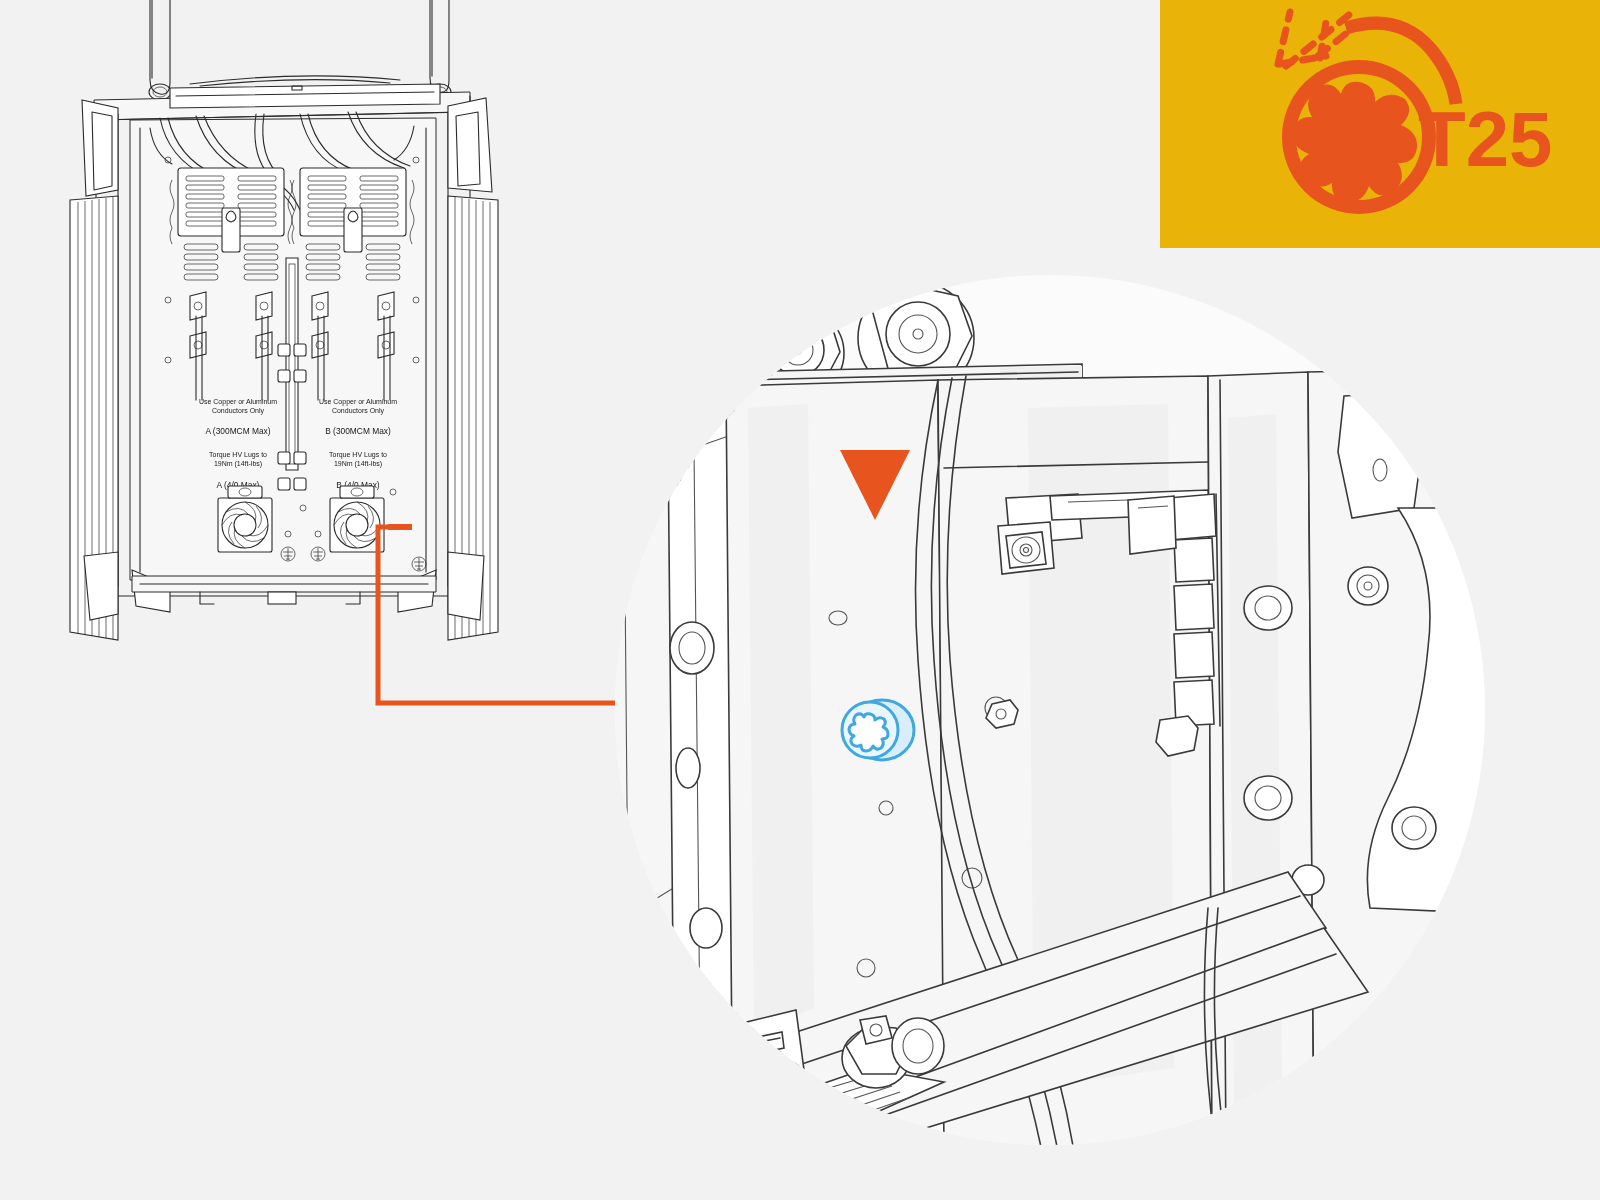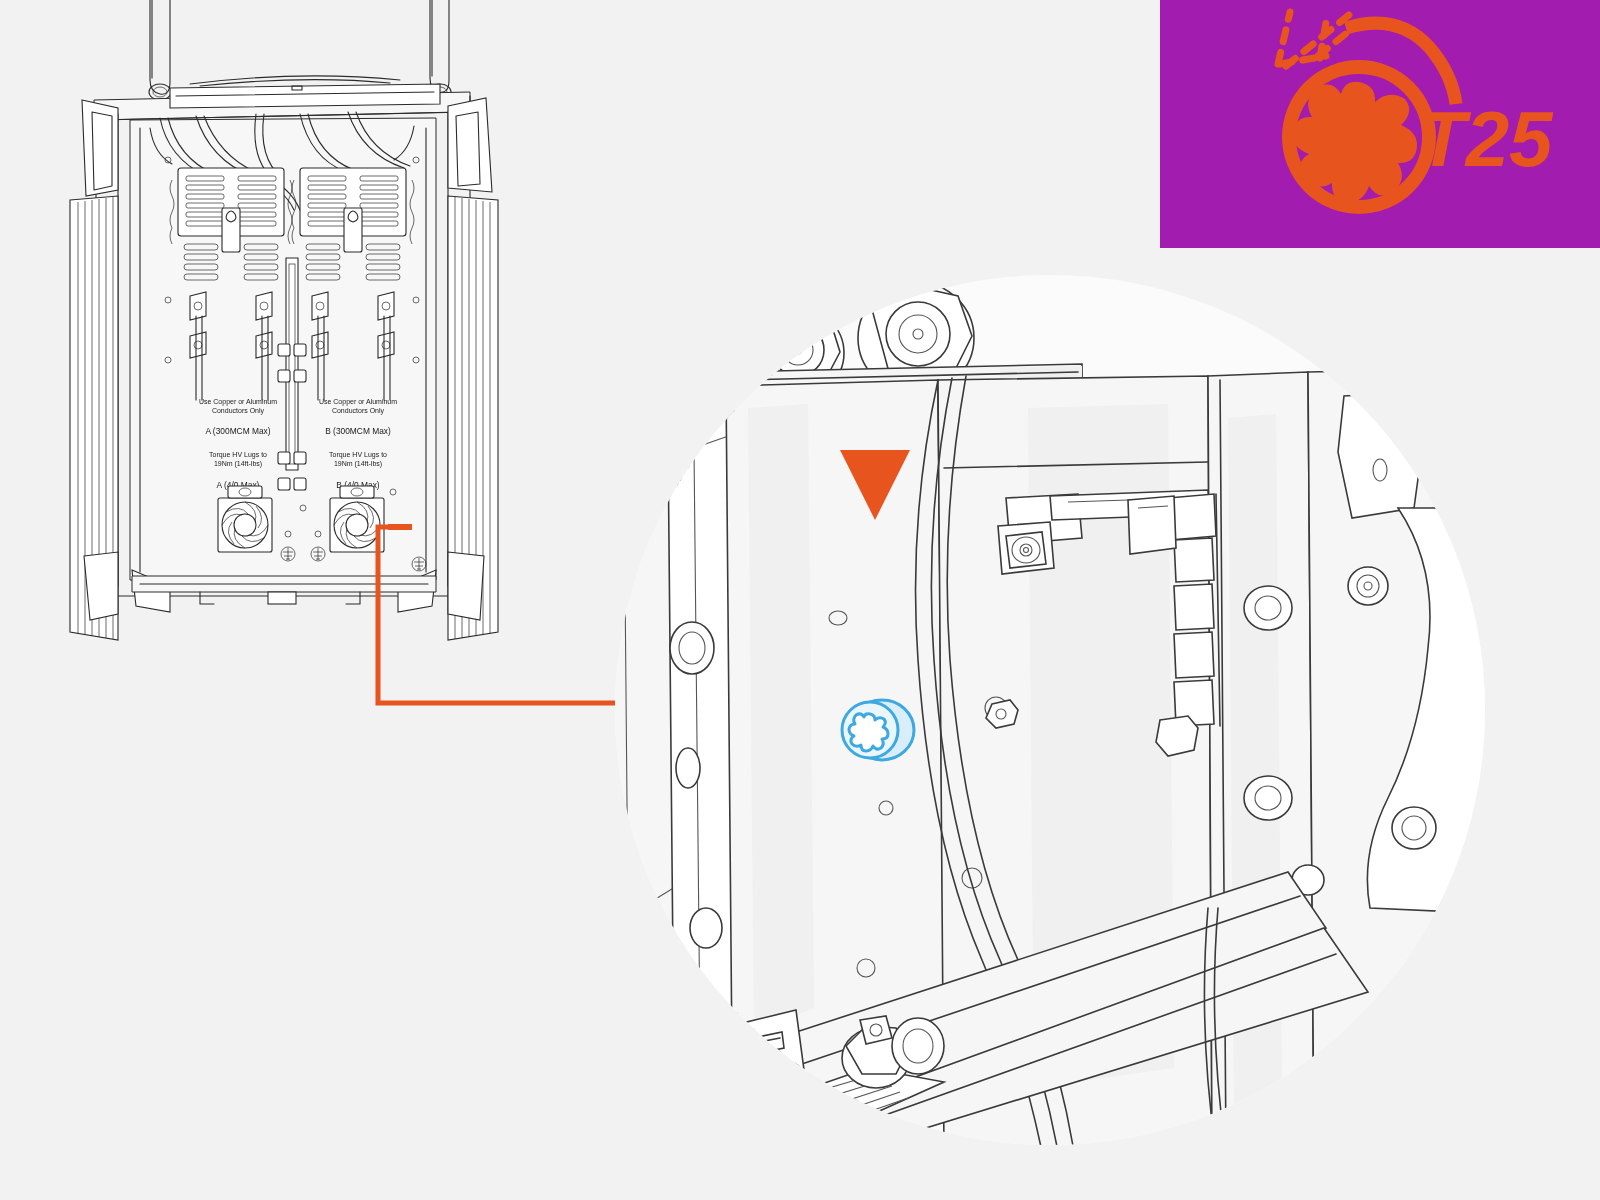--- a/index.html
+++ b/index.html
@@ -8,22 +8,21 @@
     width:1600px;height:1200px;
     background:#f2f2f2;
     font-family:"Liberation Sans", sans-serif;
     overflow:hidden;position:relative;
   }
   #stage{position:absolute;inset:0;width:1600px;height:1200px;}
 
   
   .tool-badge{
     position:absolute;left:1160px;top:0;width:440px;height:248px;
-    background:#a21caf;
-    font-style:italic;
+    background:#eab308;
   }
   .tool-badge .badge-inner{
     position:absolute;inset:0;
   }
 
   
   .device-art{position:absolute;left:0px;top:0px;width:600px;height:700px;}
 
   
   .callout-line{position:absolute;left:360px;top:500px;width:300px;height:240px;}

